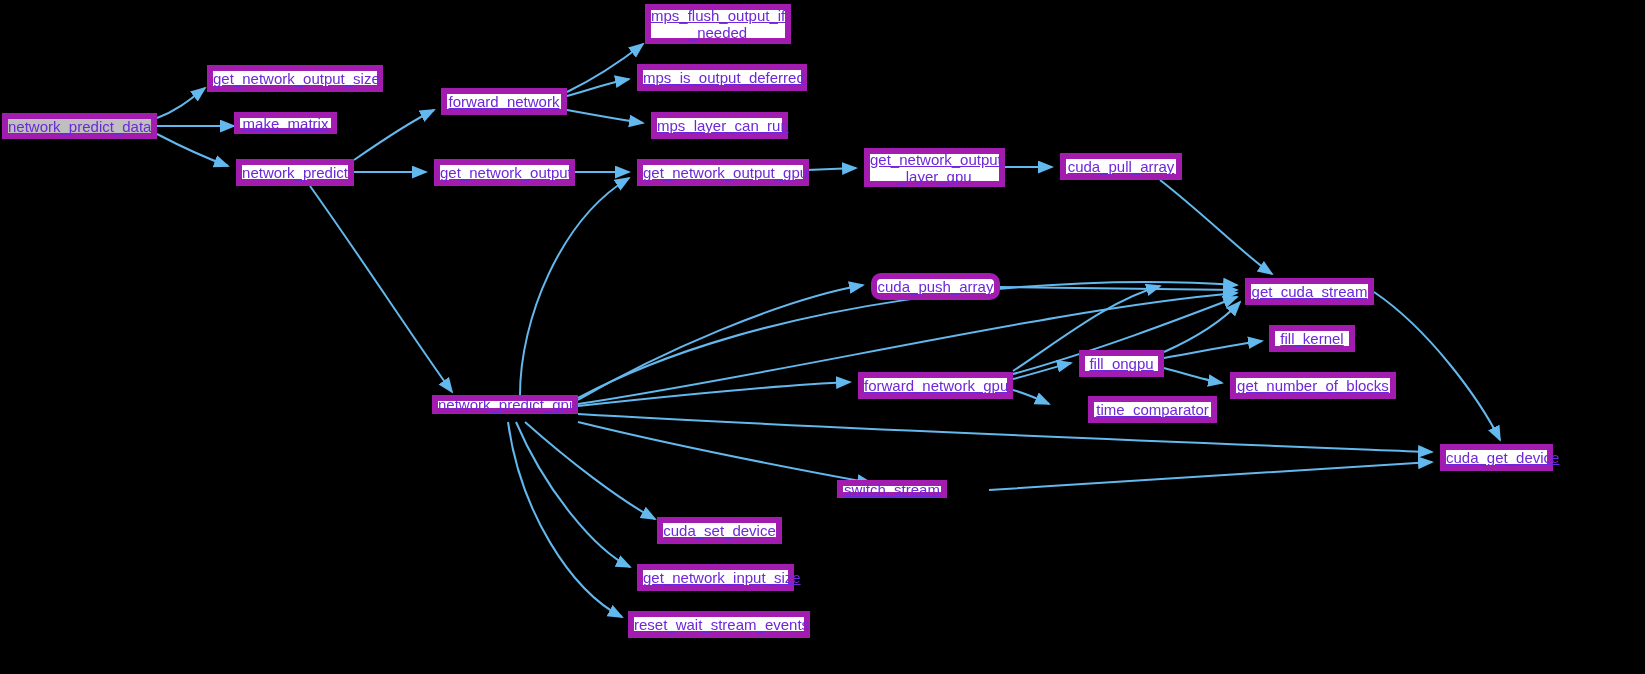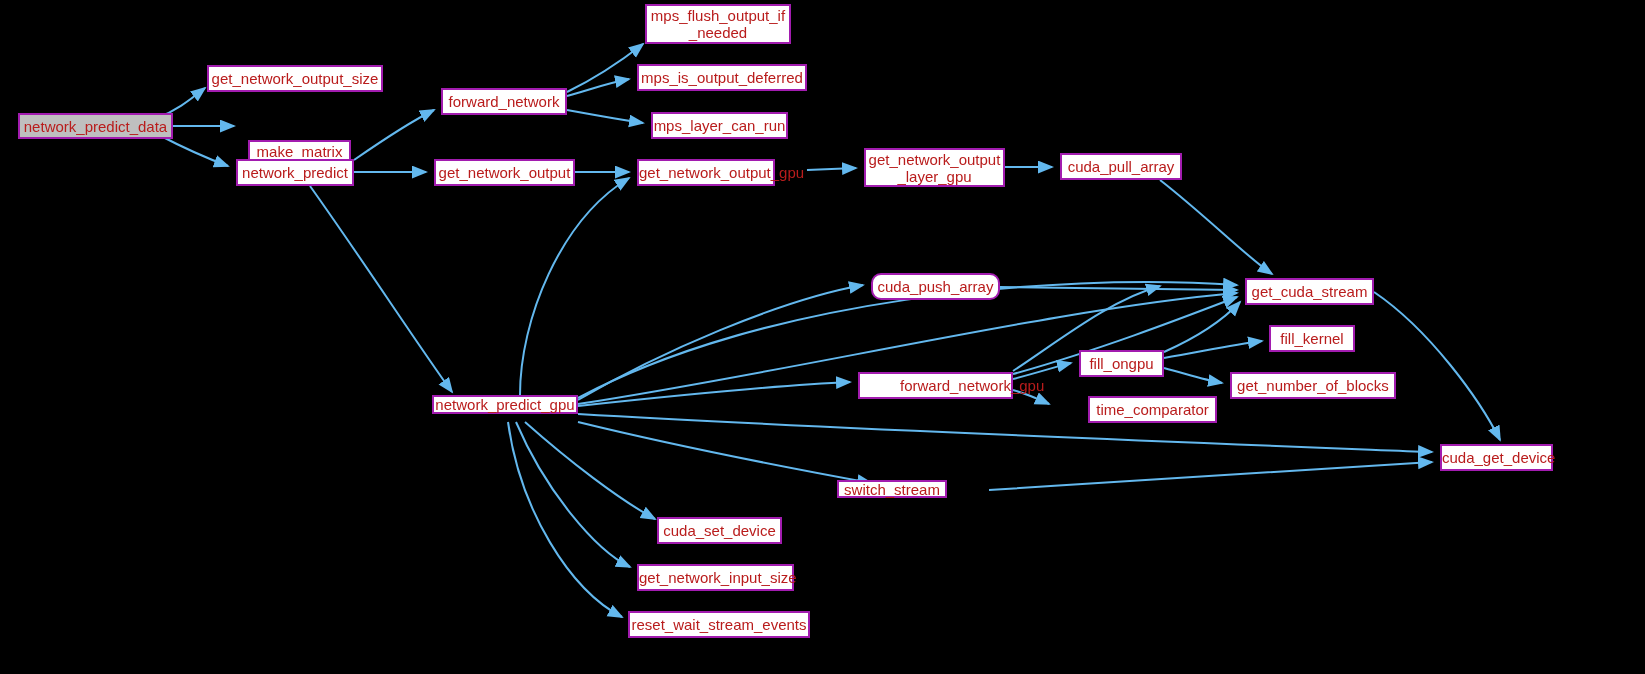--- a/index.html
+++ b/index.html
@@ -1,22 +1,22 @@
 <!DOCTYPE html>
 <html><head>
 <meta charset="utf-8">
 <style>
   html,body{margin:0;padding:0;background:#000;}
   #canvas{position:relative;width:1645px;height:674px;background:#000;overflow:hidden;
           font-family:"Liberation Sans","DejaVu Sans",sans-serif;}
   svg.edges{position:absolute;left:0;top:0;width:1645px;height:674px;}
-  .node{position:absolute;box-sizing:border-box;background:#ffffff;border:2px solid #a21caf;
+  .node{position:absolute;box-sizing:border-box;background:#ffffff;border:6px solid #a21caf;
         display:flex;align-items:center;justify-content:center;text-align:center;
-        color:#b91c1c;font-size:15px;line-height:17px;white-space:pre-line;letter-spacing:0px;}
-  .node.root{background:#bfbfbf;margin-left:16px;}
+        color:#6d28d9;font-size:15px;line-height:17px;white-space:pre-line;letter-spacing:0px;text-decoration:underline;}
+  .node.root{background:#bfbfbf;}
   .node span{pointer-events:none;display:block;width:100%;}
 </style>
 </head>
 <body>
 
 <div id="canvas">
   <svg class="edges" viewBox="0 0 1645 674">
     <defs>
       <marker id="arrow" markerWidth="9" markerHeight="9" refX="7" refY="3.2" orient="auto" markerUnits="strokeWidth">
         <path d="M0,0 L8,3.2 L0,6.4 z" fill="#63b8ee"></path>
@@ -54,38 +54,38 @@
         <path d="M578,422 C680,447 800,470 871,483" fill="none" stroke="#63b8ee" stroke-width="2" marker-end="url(#arrow)"></path>
         <path d="M525,422 C570,462 620,500 655,519" fill="none" stroke="#63b8ee" stroke-width="2" marker-end="url(#arrow)"></path>
         <path d="M516,422 C545,490 595,550 630,567" fill="none" stroke="#63b8ee" stroke-width="2" marker-end="url(#arrow)"></path>
         <path d="M508,422 C520,510 570,590 622,617" fill="none" stroke="#63b8ee" stroke-width="2" marker-end="url(#arrow)"></path>
         <path d="M989,490 C1150,480 1320,468 1432,462" fill="none" stroke="#63b8ee" stroke-width="2" marker-end="url(#arrow)"></path>
       </g>
   </svg>
   <div id="node-layer">
       <div class="node root" style="left: 2px; top: 113px; width: 155px; height: 26px;"><span>network_predict_data</span></div>
       <div class="node" style="left: 207px; top: 65px; width: 176px; height: 27px;"><span>get_network_output_size</span></div>
-      <div class="node" style="left: 248px; top: 112px; width: 103px; height: 22px; margin-top: 28px;"><span>make_matrix</span></div>
+      <div class="node" style="left: 234px; top: 112px; width: 103px; height: 22px;"><span>make_matrix</span></div>
       <div class="node" style="left: 236px; top: 159px; width: 118px; height: 27px;"><span>network_predict</span></div>
       <div class="node" style="left: 441px; top: 88px; width: 126px; height: 27px;"><span>forward_network</span></div>
       <div class="node" style="left: 434px; top: 159px; width: 141px; height: 27px;"><span>get_network_output</span></div>
       <div class="node" style="left: 645px; top: 4px; width: 146px; height: 40px;"><span>mps_flush_output_if
 _needed</span></div>
       <div class="node" style="left: 637px; top: 64px; width: 170px; height: 27px;"><span>mps_is_output_deferred</span></div>
       <div class="node" style="left: 651px; top: 112px; width: 137px; height: 27px;"><span>mps_layer_can_run</span></div>
-      <div class="node" style="left: 637px; top: 159px; width: 138px; height: 27px; text-align: center;"><span>get_network_output_gpu</span></div>
+      <div class="node" style="left: 637px; top: 159px; width: 172px; height: 27px; text-align: center;"><span>get_network_output_gpu</span></div>
       <div class="node" style="left: 864px; top: 148px; width: 141px; height: 39px;"><span>get_network_output
 _layer_gpu</span></div>
       <div class="node" style="left: 1060px; top: 153px; width: 122px; height: 27px;"><span>cuda_pull_array</span></div>
       <div class="node" style="left: 871px; top: 273px; width: 129px; height: 27px; border-radius: 10px;"><span>cuda_push_array</span></div>
       <div class="node" style="left: 1245px; top: 278px; width: 129px; height: 27px;"><span>get_cuda_stream</span></div>
       <div class="node" style="left: 1269px; top: 325px; width: 86px; height: 27px;"><span>fill_kernel</span></div>
       <div class="node" style="left: 1079px; top: 350px; width: 85px; height: 27px;"><span>fill_ongpu</span></div>
       <div class="node" style="left: 1230px; top: 372px; width: 166px; height: 27px;"><span>get_number_of_blocks</span></div>
-      <div class="node" style="left: 858px; top: 372px; width: 155px; height: 27px; padding-left: 40px;"><span>forward_network_gpu</span></div>
+      <div class="node" style="left: 858px; top: 372px; width: 155px; height: 27px;"><span>forward_network_gpu</span></div>
       <div class="node" style="left: 1057px; top: 396px; width: 129px; height: 27px; margin-left: 31px;"><span>time_comparator</span></div>
       <div class="node" style="left: 432px; top: 395px; width: 146px; height: 19px;"><span>network_predict_gpu</span></div>
       <div class="node" style="left: 1440px; top: 444px; width: 113px; height: 27px;"><span>cuda_get_device</span></div>
       <div class="node" style="left: 837px; top: 480px; width: 110px; height: 18px;"><span>switch_stream</span></div>
       <div class="node" style="left: 657px; top: 517px; width: 125px; height: 27px;"><span>cuda_set_device</span></div>
       <div class="node" style="left: 637px; top: 564px; width: 157px; height: 27px; align-items: center;"><span>get_network_input_size</span></div>
       <div class="node" style="left: 628px; top: 611px; width: 182px; height: 27px;"><span>reset_wait_stream_events</span></div>
     </div>
 </div>
 

